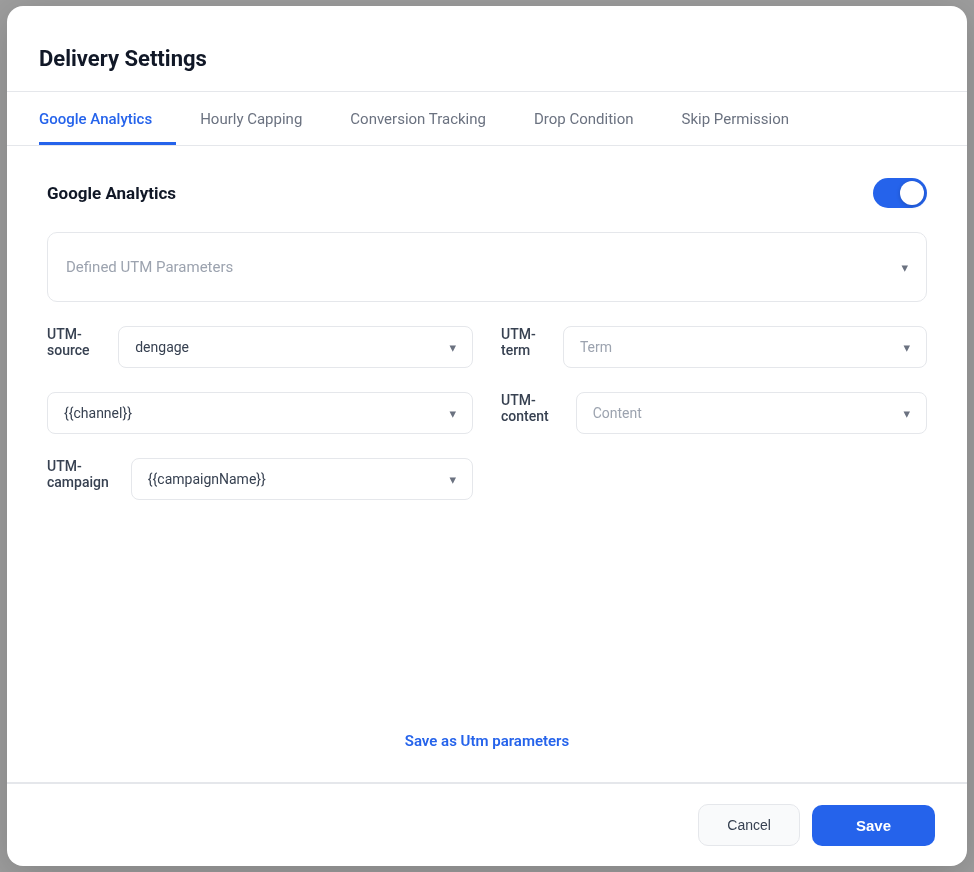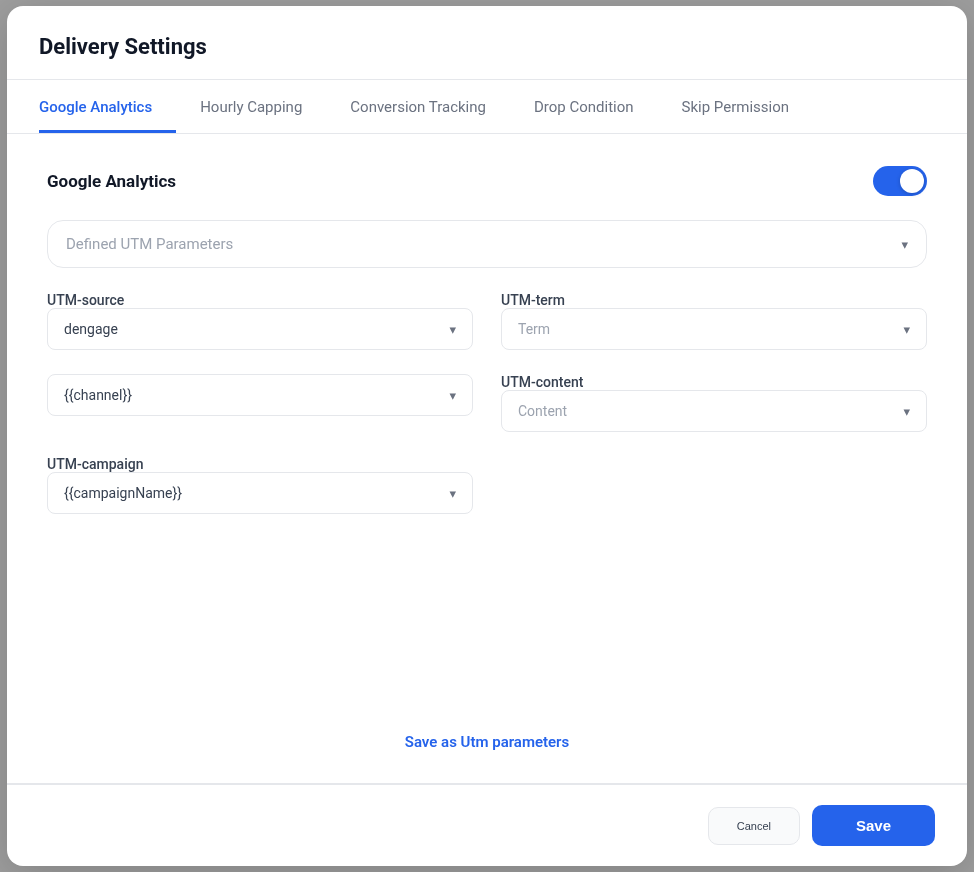--- a/index.html
+++ b/index.html
@@ -15,21 +15,21 @@
       background: #fff;
       border-radius: 16px;
       width: 960px;
       min-height: 860px;
       box-shadow: 0 8px 40px rgba(0,0,0,0.18);
       display: flex;
       flex-direction: column;
       overflow: hidden;
     }
     .modal-header {
-      padding: 28px 32px 20px 32px;
+      padding: 40px 32px 20px 32px;
       border-bottom: 1px solid #e5e7eb;
     }
     .modal-title {
       font-size: 22px;
       font-weight: 700;
       color: #111827;
     }
     .tabs {
       display: flex;
       align-items: flex-end;
@@ -112,38 +112,39 @@
       color: #9ca3af;
     }
     .dropdown-icon {
       color: #6b7280;
       font-size: 13px;
       flex-shrink: 0;
     }
     .defined-utm-dropdown {
       width: 100%;
       border: 1px solid #e5e7eb;
-      border-radius: 16px;
-      padding: 14px 18px;
+      border-radius: 10px;
+      padding: 25px 18px;
       display: flex;
       align-items: center;
       justify-content: space-between;
       cursor: pointer;
       background: #fff;
       color: #9ca3af;
       font-size: 15px;
     }
     
     .form-row {
       display: flex;
       gap: 28px;
     }
     .form-group {
       display: flex;
-      flex-direction: column;
+      flex-direction: row;
+      gap: 8px;
       flex: 1;
     }
     .form-group.half {
       max-width: calc(50% - 14px);
     }
     .form-label {
       font-size: 14px;
       font-weight: 500;
       color: #374151;
     }
@@ -162,21 +163,21 @@
       align-items: center;
       justify-content: flex-end;
       gap: 12px;
     }
     .btn-cancel {
       padding: 12px 28px;
       border-radius: 10px;
       border: 1px solid #e5e7eb;
       background: #f9fafb;
       color: #374151;
-      font-size: 11px;
+      font-size: 14px;
       font-weight: 500;
       cursor: pointer;
     }
     .btn-save {
       padding: 12px 44px;
       border-radius: 10px;
       border: none;
       background: #2563eb;
       color: #fff;
       font-size: 15px;

